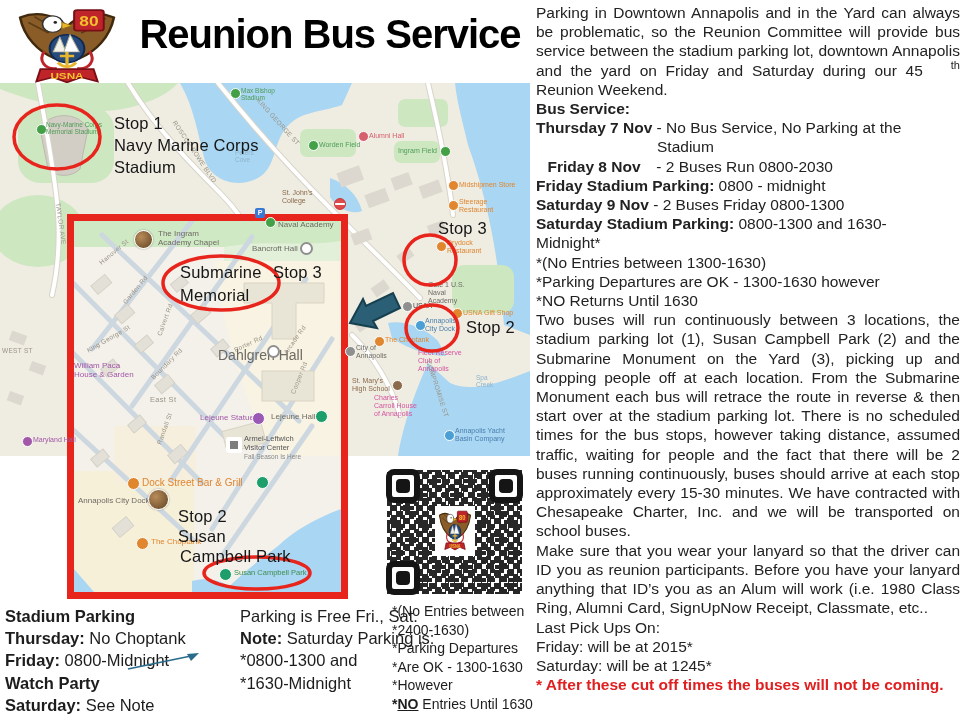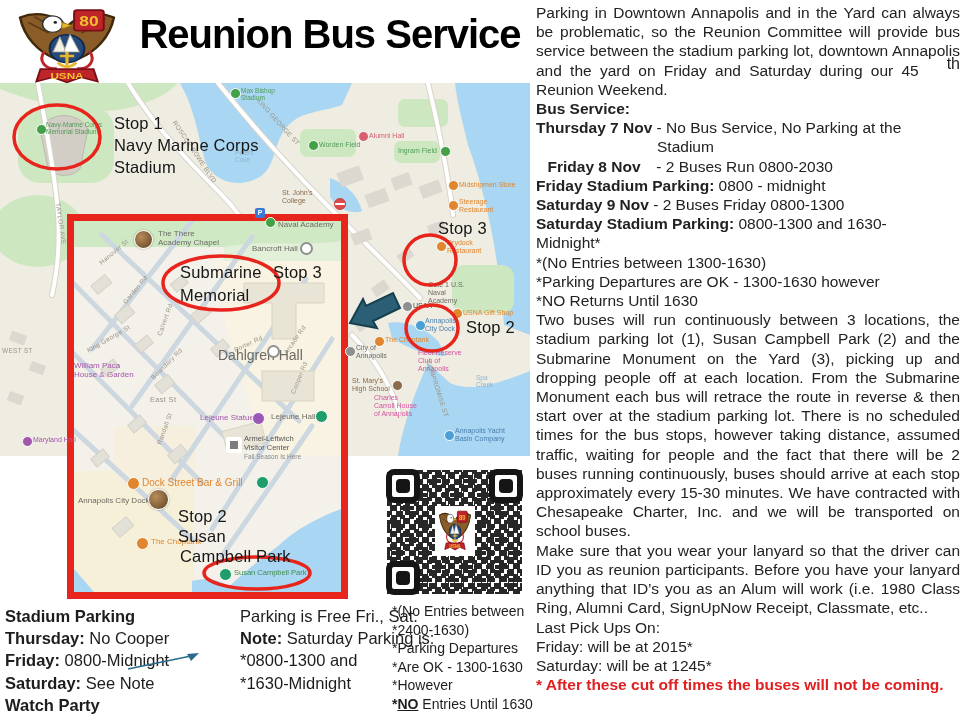--- a/index.html
+++ b/index.html
@@ -10,21 +10,21 @@
   .logo{position:absolute;left:16px;top:6px;width:102px;height:82px;}
   .title{position:absolute;left:122px;top:12px;width:416px;text-align:center;
          font-size:40px;font-weight:bold;letter-spacing:-1px;color:#000;white-space:nowrap;}
   
   .rc{position:absolute;left:536px;top:3px;width:424px;font-size:15.5px;line-height:19.2px;color:#222;}
   .rc p{margin:0;text-align:justify;}
   .rc .b{font-weight:bold;}
   .rc .fw{display:inline-block;min-width:116px;text-align:center;}
   .rc .ind{padding-left:121px;}
   .rc .warn{color:#e02020;font-weight:bold;}
-  sup{font-size:16px;line-height:0;padding-left:28px;}
+  sup{font-size:11px;line-height:0;padding-left:28px;}
   
   .f1{position:absolute;left:5px;top:605px;font-size:16.5px;line-height:22.2px;}
   .f2{position:absolute;left:203px;top:605px;font-size:16.5px;line-height:22.2px;margin-left:37px;}
   .f3{position:absolute;left:392px;top:602px;font-size:14px;line-height:18.6px;}
   .fb{font-weight:bold;}
   .fu{text-decoration:underline;}
   
   .map-label{position:absolute;font-size:7px;line-height:1.15;color:#6d6a63;white-space:nowrap;z-index:4;}
   .wrap{white-space:normal;}
   .g{color:#4e9b57;} .o{color:#e0862f;} .p{color:#a257a8;} .pk{color:#d4549e;}
@@ -247,21 +247,21 @@
   <span class="map-label st" style="left:2px;top:347px">WEST ST</span>
   <span class="map-label wt wrap" style="left:235px;top:149px;width:26px;font-size:6.5px">Peters Cove</span>
   <span class="map-label st" style="left:158px;top:148px;transform:rotate(56deg)">ROSCOE ROWE BLVD</span>
   <span class="map-label st" style="left:248px;top:118px;transform:rotate(48deg)">KING GEORGE ST</span>
   <span class="map-label st" style="left:40px;top:220px;transform:rotate(82deg)">TAYLOR AVE</span>
   <span class="map-label st" style="left:408px;top:385px;transform:rotate(72deg)">COMPROMISE ST</span>
   <i class="noent" style="left:334px;top:198px"></i>
   <span class="picon" style="left:255px;top:208px">P</span>
 
   <i class="photo" style="left:134px;top:230px;width:17px;height:17px"></i>
-  <span class="map-label wrap" style="left:158px;top:229px;width:64px;font-size:8px">The There Academy Chapel</span>
+  <span class="map-label wrap" style="left:158px;top:229px;width:64px;font-size:8px">The Ingram Academy Chapel</span>
   <i class="dot" style="left:265px;top:217px;background:#43a047"></i>
   <span class="map-label" style="left:278px;top:220px;font-size:8px">Naval Academy</span>
   <span class="map-label" style="left:252px;top:244px;font-size:8px">Bancroft Hall</span>
   <i class="ring" style="left:300px;top:242px"></i>
 
   <span class="stopbig" style="left:180px;top:263px">Submarine</span>
   <span class="stopbig" style="left:273px;top:263px">Stop 3</span>
   <span class="stopbig" style="left:180px;top:286px">Memorial</span>
 
   <span class="map-label" style="left:218px;top:347px;font-size:14px">Dahlgren Hall</span>
@@ -327,24 +327,24 @@
     <p>Two buses will run continuously between 3 locations, the stadium parking lot (1), Susan Campbell Park (2) and the Submarine Monument on the Yard (3), picking up and dropping people off at each location. From the Submarine Monument each bus will retrace the route in reverse &amp; then start over at the stadium parking lot.  There is no scheduled times for the bus stops, however taking distance, assumed traffic, waiting for people and the fact that there will be 2 buses running continuously, buses should arrive at each stop approximately every 15-30 minutes. We have contracted with Chesapeake Charter, Inc. and we will be transported on school buses.</p>
     <p>Make sure that you wear your lanyard so that the driver can ID you as reunion participants. Before you have your lanyard anything that ID’s you as an Alum will work (i.e. 1980 Class Ring, Alumni Card, SignUpNow Receipt, Classmate, etc..</p>
     <div>Last Pick Ups On:</div>
     <div>Friday:  will be at 2015*</div>
     <div>Saturday: will be at 1245*</div>
     <div class="warn">* After these cut off times the buses will not be coming.</div>
   </div>
 
   <div class="f1">
     <div class="fb">Stadium Parking</div>
-    <div><span class="fb">Thursday:</span><span> No Cooper</span></div>
+    <div><span class="fb">Thursday:</span><span> No Choptank</span></div>
     <div><span class="fb">Friday:</span><span> 0800-Midnight</span></div>
+    <div><span class="fb">Watch Party</span><span></span></div>
     <div><span class="fb">Saturday:</span><span> See Note</span></div>
-    <div><span class="fb">Watch Party</span><span></span></div>
   </div>
 
   <svg class="abs" style="left:122px;top:646px;z-index:6" width="84" height="28" viewBox="0 0 84 28">
     <line x1="6" y1="23" x2="69" y2="10" stroke="#2a6b8c" stroke-width="1.6"></line>
     <polygon points="77,7 65,8 69,15" fill="#2a6b8c"></polygon>
   </svg>
 
   <div class="f2">
     <div>Parking is Free Fri., Sat.</div>
     <div><span class="fb">Note:</span><span> Saturday Parking is:</span></div>

